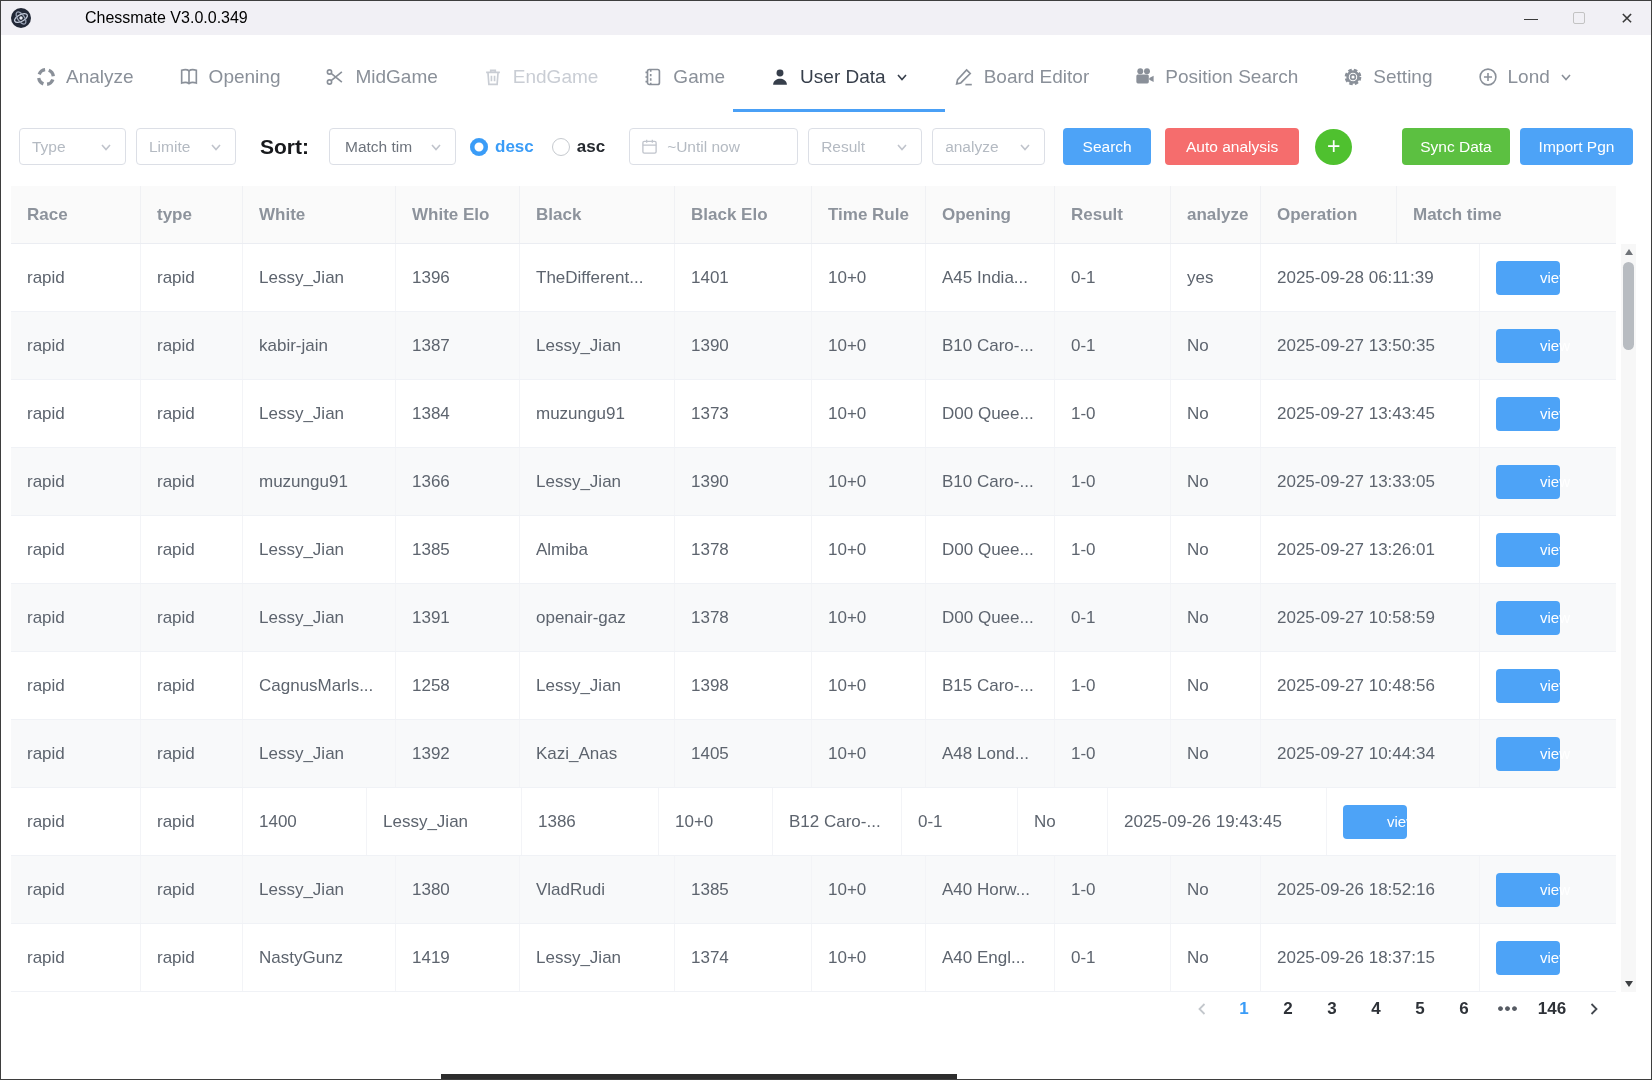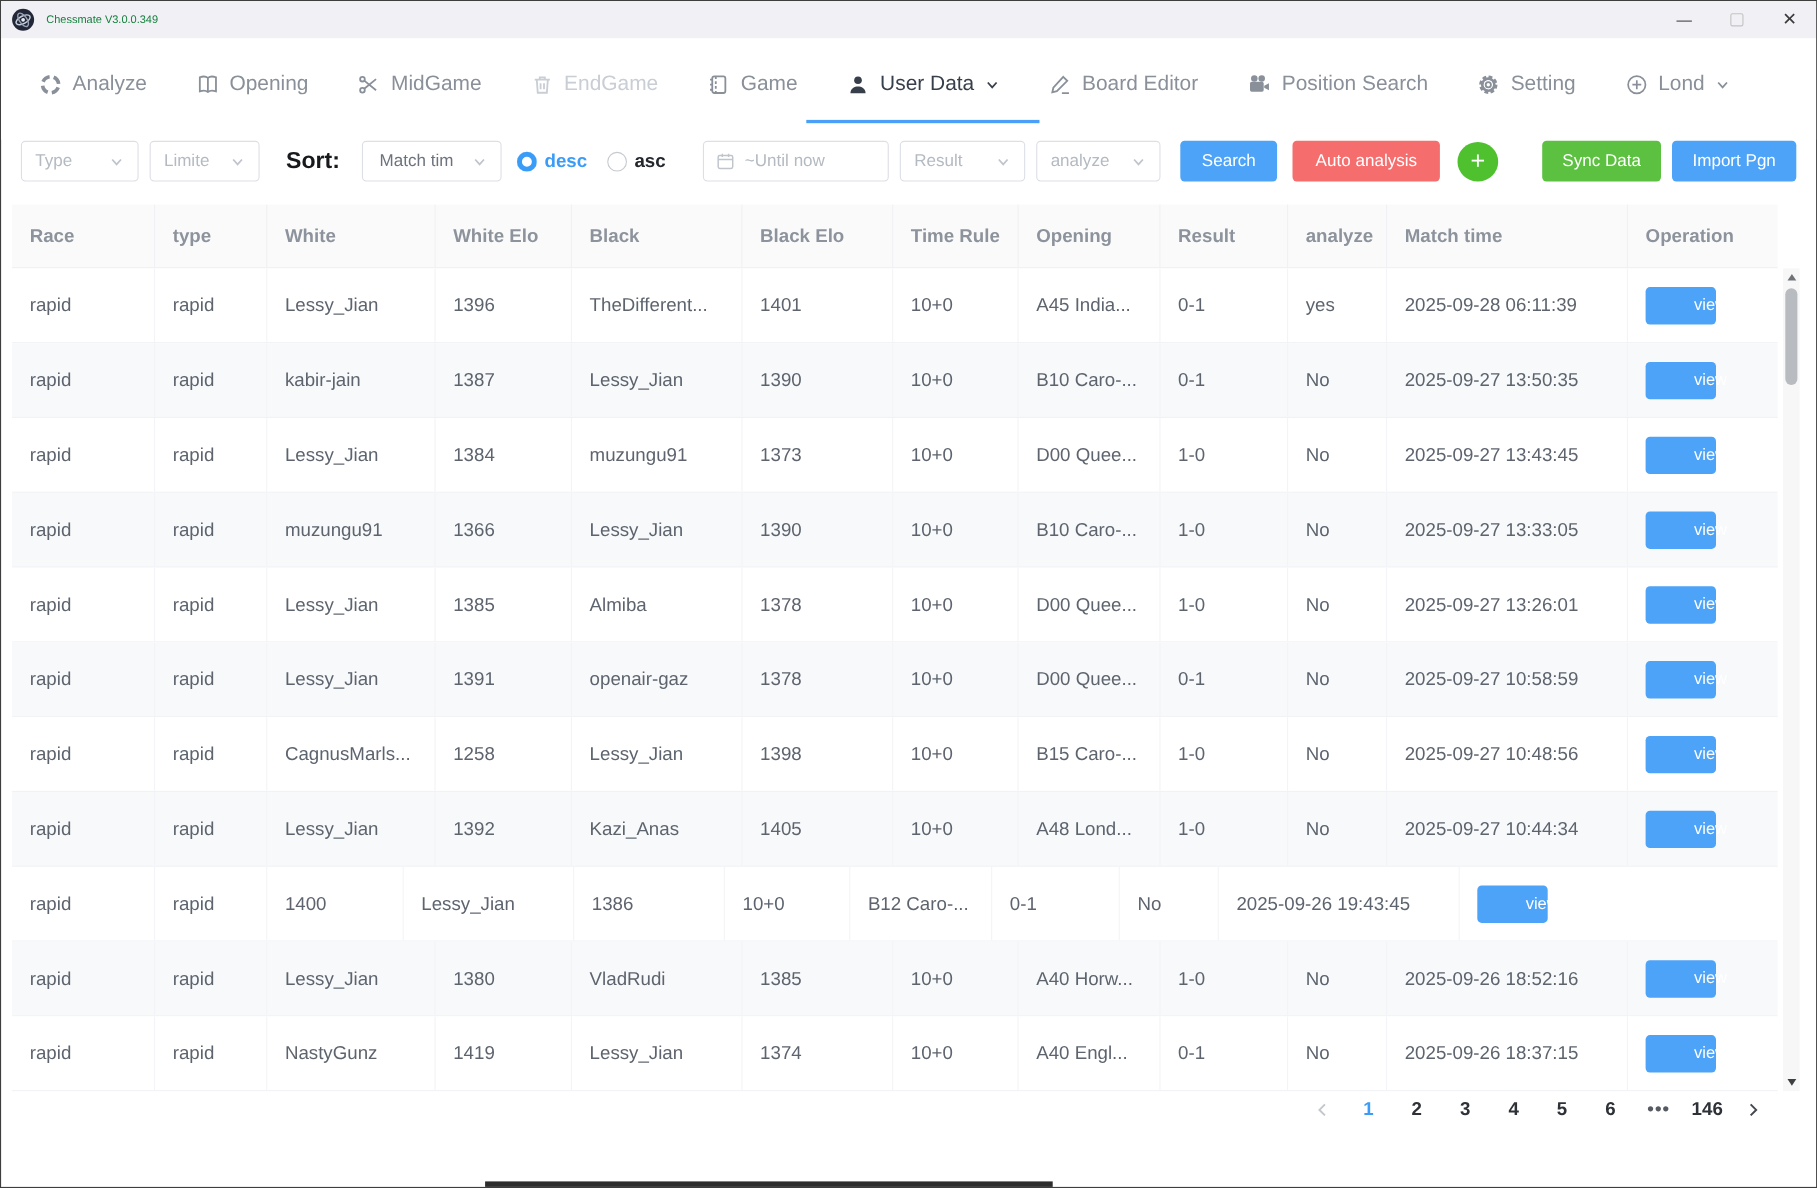--- a/index.html
+++ b/index.html
@@ -3,21 +3,21 @@
 <meta charset="utf-8">
 <style>
   * { margin:0; padding:0; box-sizing:border-box; }
   html,body { width:1652px; height:1080px; overflow:hidden; }
   body { font-family:"Liberation Sans", sans-serif; background:#fff; position:relative; }
   .window { position:absolute; inset:0; border:1px solid #3e3e3e; background:#fff; }
 
   
   .titlebar { position:absolute; top:0; left:0; right:0; height:34px; background:#f1f0f5; display:flex; align-items:center; }
   .app-logo { width:22px; height:22px; margin:0 10px 0 9px; }
-  .app-title { font-size:10px; color:#15803d; }
+  .app-title { font-size:16px; color:#000000;margin-left:43px; }
   .win-controls { margin-left:auto; display:flex; height:100%; }
   .win-btn { width:48px; height:100%; display:flex; align-items:center; justify-content:center; font-size:14px; color:#3a3a3a; background:transparent; border:none; }
   .win-btn .maxbox { width:12px; height:12px; border:1.4px solid #c3c3c3; border-radius:2px; display:block; }
   .win-btn.close { font-size:16px; }
 
   
   .navbar { position:absolute; top:34px; left:0; right:0; height:92px; background:#fff; }
   .nav-inner { display:flex; align-items:center; gap:44px; padding:30px 0 0 34px; }
   .nav-item { position:relative; display:flex; align-items:center; gap:9px; font-size:19px; color:#8a9099; cursor:pointer; white-space:nowrap; }
   .nav-item svg { display:block; }
@@ -30,21 +30,21 @@
   .sel { height:37px; border:1px solid #dcdfe6; border-radius:4px; background:#fff; display:flex; align-items:center; justify-content:space-between; padding:0 12px; color:#b4bac2; font-size:15.5px; cursor:pointer; }
   .sel .chev { color:#c0c4cc; }
   .w-type{width:107px;} .w-limit{width:100px;} .w-sortfield{width:127px;padding-left:15px;}
   .w-result{width:114px;} .w-analyze{width:113px;}
   .sort-label { font-size:21px; font-weight:700; color:#17191c; margin:0 10px 0 14px; }
   .radio-group { display:flex; align-items:center; gap:7px; margin:0 4px; }
   .radio { width:18px; height:18px; border-radius:50%; }
   .radio.on { background:#3a9cf7; box-shadow:inset 0 0 0 4.5px #3a9cf7, inset 0 0 0 9px #fff; }
   .radio.off { background:#fff; border:1.5px solid #c6cacf; }
   .radio-label.desc { color:#3a9cf7; font-size:17px; font-weight:700; }
-  .radio-label.asc { color:#24282e; font-size:17px; font-weight:700; margin-right:20px; }
+  .radio-label.asc { color:#24282e; font-size:17px; font-weight:700; margin-right:10px; }
   .date-input { width:169px; height:37px; border:1px solid #dcdfe6; border-radius:4px; display:flex; align-items:center; gap:9px; padding:0 11px; color:#b4bac2; font-size:15.5px; background:#fff; }
   .btn { height:37px; border:none; border-radius:4px; color:#fff; font-size:15.5px; cursor:pointer; font-family:inherit; }
   .btn-search { width:88px; background:#4da3f7; margin-left:8px; }
   .btn-auto { width:134px; background:#f56d6d; margin-left:4px; }
   .btn-plus { width:37px; height:36px; border-radius:50%; background:#4fc12f; font-size:23px; line-height:1; margin-left:6px; }
   .btn-sync { width:108px; background:#5cc041; margin-left:auto; }
   .btn-import { width:113px; background:#4da3f7; }
 
   
   .table-wrap { position:absolute; top:185px; left:10px; width:1605px; }
@@ -244,22 +244,22 @@
         <div class="th w0">Race</div>
         <div class="th w1">type</div>
         <div class="th w2">White</div>
         <div class="th w3">White Elo</div>
         <div class="th w4">Black</div>
         <div class="th w5">Black Elo</div>
         <div class="th w6">Time Rule</div>
         <div class="th w7">Opening</div>
         <div class="th w8">Result</div>
         <div class="th w9">analyze</div>
+        <div class="th w11">Operation</div>
         <div class="th w10">Match time</div>
-        <div class="th w11">Operation</div>
       </div>
     <div class="tbody">
         <div class="tr">
           <div class="td w0">rapid</div>
           <div class="td w1">rapid</div>
           <div class="td w2">Lessy_Jian</div>
           <div class="td w3">1396</div>
           <div class="td w4">TheDifferent...</div>
           <div class="td w5">1401</div>
           <div class="td w6">10+0</div>

